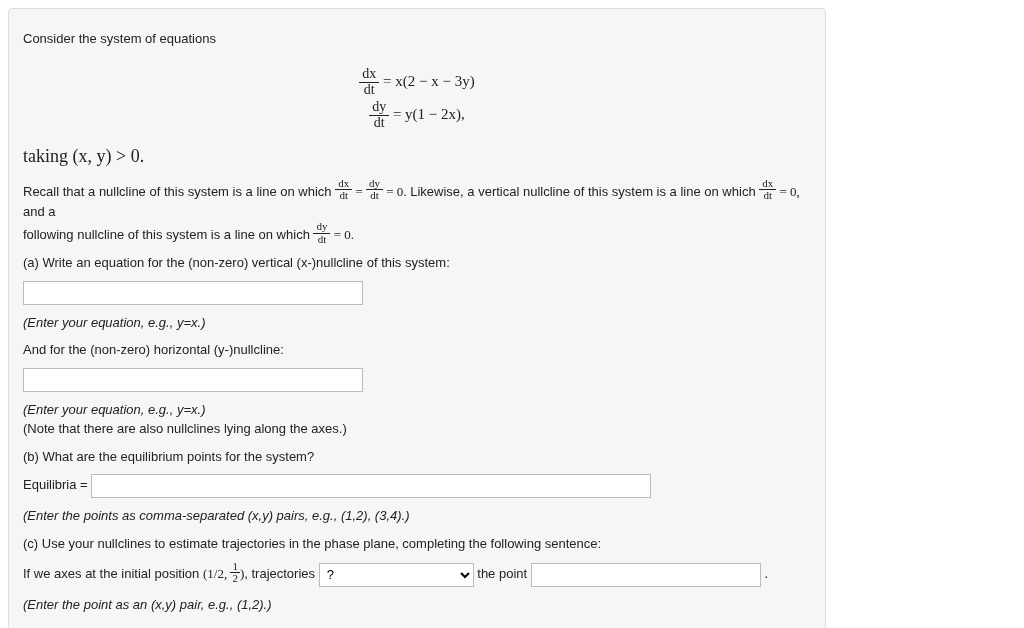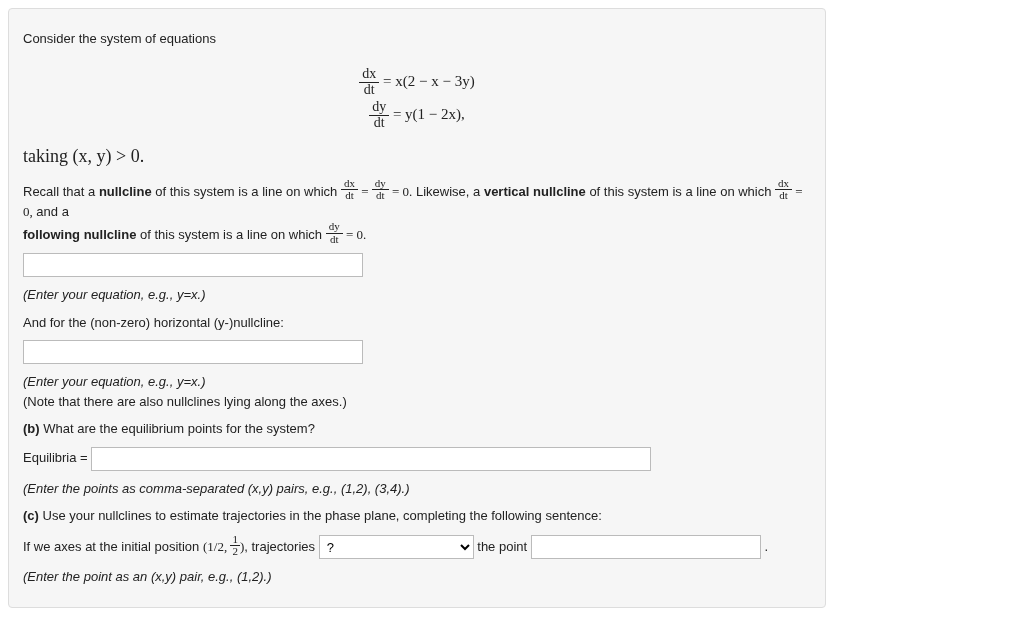--- a/index.html
+++ b/index.html
@@ -38,21 +38,21 @@
     border-bottom: 1px solid #222;
     padding: 0 3px;
   }
   .frac .den {
     display: block;
     padding: 0 3px;
   }
   .serif { font-family: "Times New Roman", serif; }
   .mathline { white-space: nowrap; }
   .para { margin: 8px 0; line-height: 1.5; }
-  .bold { font-weight: bold; }
+  .bold { font-weight: normal; }
   .italic { font-style: italic; margin-top: 8px; }
   input.textin {
     font-size: 13px;
     padding: 3px 4px;
     border: 1px solid #bbbbbb;
     background: #ffffff;
     box-sizing: border-box;
     height: 24px;
   }
   .w-med { width: 340px; }
@@ -101,20 +101,23 @@
     </div>
   </div>
 
   <div class="para serif" style="font-size:18px;">taking (x, y) &gt; 0.</div>
 
   <div class="para">
     <span>Recall that a </span><span class="bold">nullcline</span><span> of this system is a line on which </span><span class="frac serif" style="font-size:11px;vertical-align:-0.35em;"><span class="num">dx</span><span class="den">dt</span></span><span class="serif"> = </span><span class="frac serif" style="font-size:11px;vertical-align:-0.35em;"><span class="num">dy</span><span class="den">dt</span></span><span class="serif"> = 0.</span><span> Likewise, a </span><span class="bold">vertical nullcline</span><span> of this system is a line on which </span><span class="frac serif" style="font-size:11px;vertical-align:-0.35em;"><span class="num">dx</span><span class="den">dt</span></span><span class="serif"> = 0,</span><span> and a </span><br>
     <span class="bold">following nullcline</span><span> of this system is a line on which </span><span class="frac serif" style="font-size:11px;vertical-align:-0.35em;"><span class="num">dy</span><span class="den">dt</span></span><span class="serif"> = 0.</span>
   </div>
 
+  <div class="para">
+    <span class="bold">(a)</span><span> Write an equation for the (non-zero) vertical (x-)nullcline of this system:</span>
+  </div>
   <div>
     <input type="text" class="textin w-med" style="">
   </div>
   <div class="para italic">(Enter your equation, e.g., y=x.)</div>
 
   <div class="para">And for the (non-zero) horizontal (y-)nullcline:</div>
   <div>
     <input type="text" class="textin w-med" style="">
   </div>
   <div class="para">

